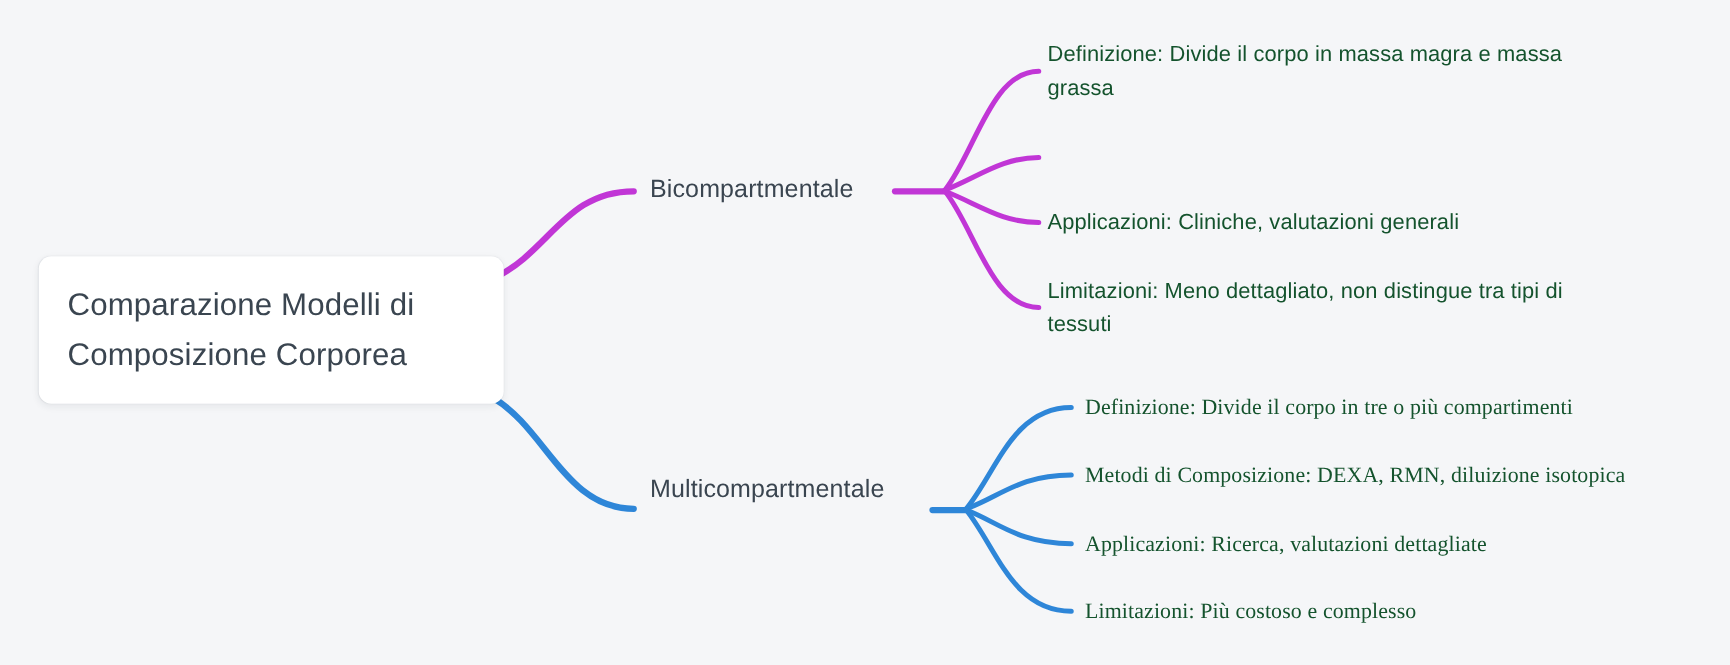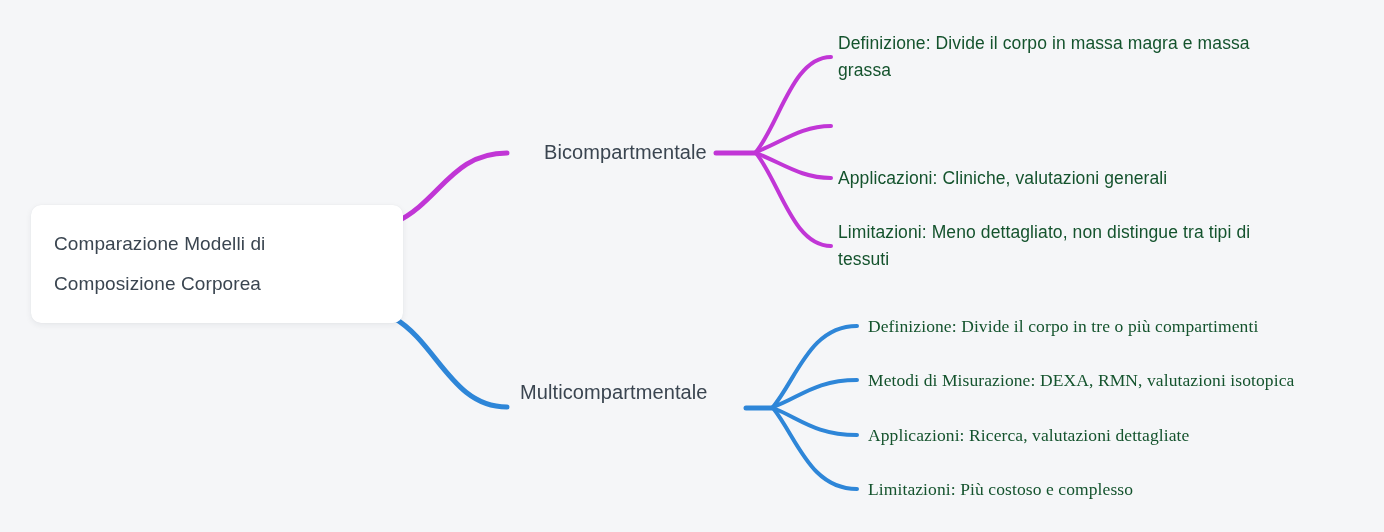--- a/index.html
+++ b/index.html
@@ -21,35 +21,35 @@
     left:31px;top:205px;
     width:372px;height:118px;
     background:#ffffff;
     border-radius:10px;
     box-shadow:0 2px 6px rgba(30,41,59,0.07),0 0 1px rgba(30,41,59,0.08);
     display:flex;align-items:center;
     box-sizing:border-box;
     padding-left:23px;
   }
   .root-title{
-    font-size:19px;
+    font-size:25px;
     line-height:40px;
     color:#3a4550;
     white-space:pre-line;
     letter-spacing:0.1px;
   }
   .branch-label{
     position:absolute;
     transform:translateY(-50%);
     font-size:20px;
     color:#3a4550;
     white-space:nowrap;
     letter-spacing:0.1px;
   }
-  .branch-label.b1{left:544px;top:152px;}
+  .branch-label.b1{left:520px;top:152px;}
   .branch-label.b2{left:520px;top:392px;}
   .leaf{
     position:absolute;
     transform:translateY(-50%);
     font-size:17.5px;
     line-height:27px;
     color:#14532d;
     white-space:pre-line;
     letter-spacing:0.1px;
   }
@@ -98,17 +98,17 @@
   <div class="branch-label b1">Bicompartmentale</div>
   <div class="branch-label b2">Multicompartmentale</div>
 
   <div class="leaf t t0">Definizione: Divide il corpo in massa magra e massa
 grassa</div>
   <div class="leaf t t2">Applicazioni: Cliniche, valutazioni generali</div>
   <div class="leaf t t3">Limitazioni: Meno dettagliato, non distingue tra tipi di
 tessuti</div>
 
   <div class="leaf m m0">Definizione: Divide il corpo in tre o più compartimenti</div>
-  <div class="leaf m m1">Metodi di Misurazione: DEXA, RMN, valutazioni isotopica</div>
+  <div class="leaf m m1">Metodi di Composizione: DEXA, RMN, diluizione isotopica</div>
   <div class="leaf m m2">Applicazioni: Ricerca, valutazioni dettagliate</div>
   <div class="leaf m m3">Limitazioni: Più costoso e complesso</div>
 
 </div>
 
 </body></html>

